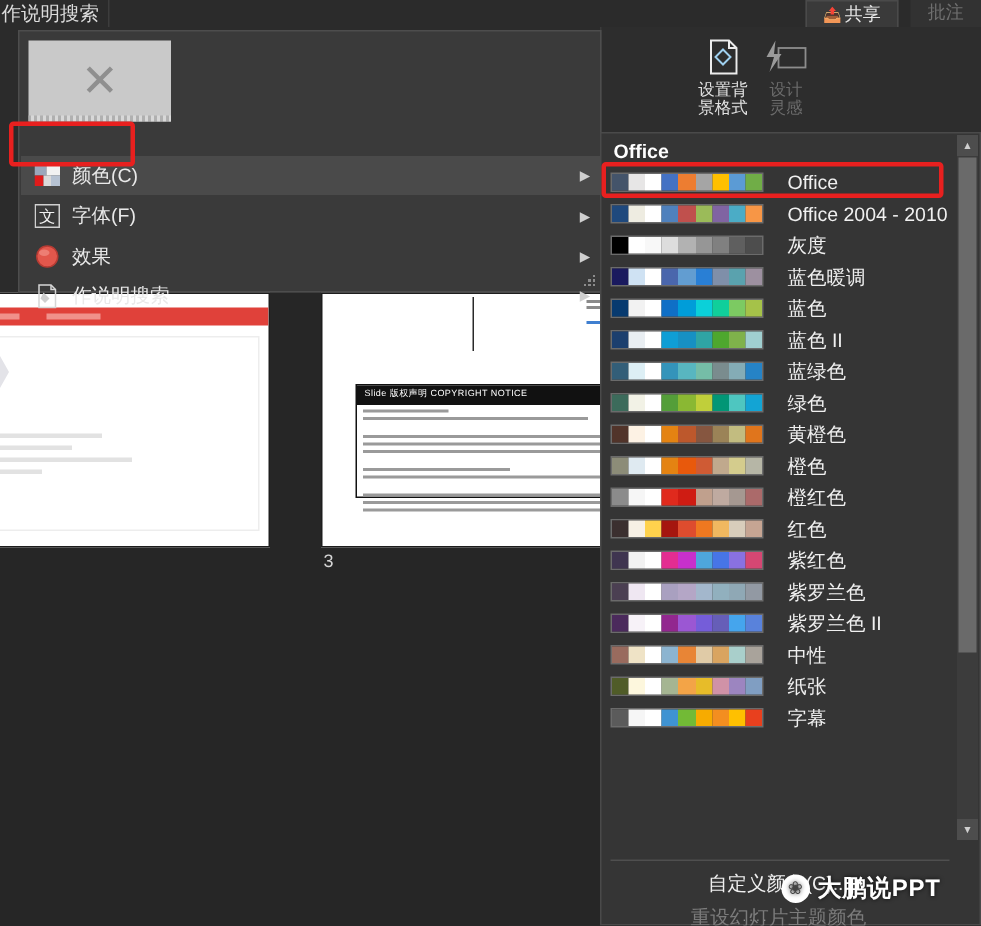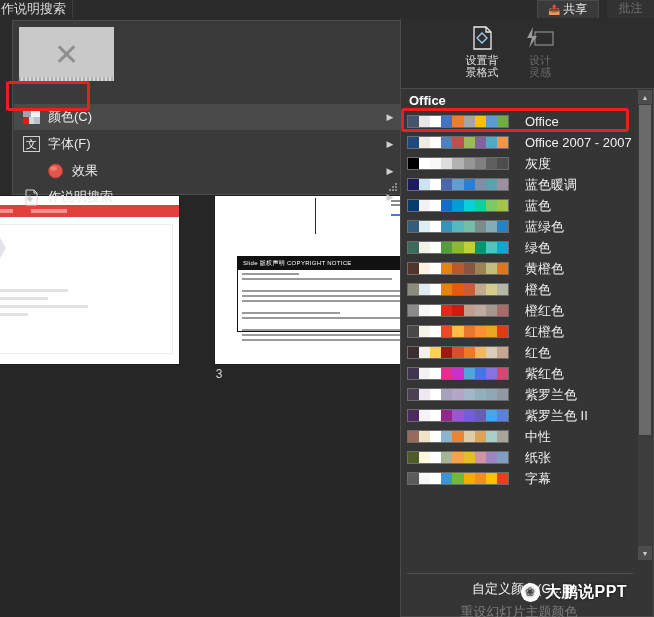--- a/index.html
+++ b/index.html
@@ -26,42 +26,42 @@
   
   #ribbon{ position:absolute; left:400px; top:18px; width:254px; height:70px;
            background:#2d2d2d; border-left:1px solid #3a3a3a;}
   .rib-btn{ position:absolute; top:4px; width:46px; text-align:center;
             font-size:11px; line-height:12px; color:#e2e2e2; }
   .rib-btn.dim{ color:#6b6b6b; }
   .rib-ico{ height:32px; display:flex; align-items:center; justify-content:center; }
   .rib-lbl{ white-space:pre-line; }
   #rib-slide-size{ left:8px; }
   #rib-bg-format{ left:58px; }
-  #rib-design-idea{ left:116px; }
+  #rib-design-idea{ left:100px; }
 
   
   #left-menu{ position:absolute; left:12px; top:20px; width:389px; height:175px;
               background:#3a3a3a; border:1px solid #4d4d4d; }
   #preview-swatch{ position:absolute; left:6px; top:6px; width:95px; height:54px;
                    background:#c9c9c9; }
   #preview-swatch .x{ position:absolute; inset:0; display:flex; align-items:center;
                       justify-content:center; font-size:30px; color:#8f8f8f; font-weight:300;}
   #preview-swatch .hatch{ position:absolute; left:0; right:0; bottom:0; height:4px;
       background:repeating-linear-gradient(90deg,#b0b0b0 0 2px,#d8d8d8 2px 4px); }
 
   .menu-item{ position:absolute; left:1px; width:387px; height:26px;
               display:flex; align-items:center; color:#e9e9e9; font-size:13px; }
   .menu-item.sel{ background:#4a4a4a; }
   .mi-icon{ width:34px; display:flex; align-items:center; justify-content:center; }
   .mi-label{ flex:1; }
   .mi-arrow{ width:22px; text-align:center; font-size:9px; color:#cfcfcf; }
 
   #mi-color{ top:83px; }
   #mi-font{ top:110px; }
-  #mi-effect{ top:137px;padding-left:24px; }
+  #mi-effect{ top:137px; }
   #mi-bgstyle{ top:163px; }
 
   
   .red-box{ position:absolute; border:3px solid #e8201f; border-radius:3px; pointer-events:none; }
   #red-color{ left:6px; top:81px; width:84px; height:30px; }
   #red-office{ left:401px; top:108px; width:228px; height:24px; }
 
   
   #grip{ position:absolute; right:2px; bottom:2px; width:10px; height:10px;
          background:
@@ -308,21 +308,21 @@
           <span style="background: rgb(31, 73, 125);"></span>
           <span style="background: rgb(238, 236, 225);"></span>
           <span style="background: rgb(255, 255, 255);"></span>
           <span style="background: rgb(79, 129, 189);"></span>
           <span style="background: rgb(192, 80, 77);"></span>
           <span style="background: rgb(155, 187, 89);"></span>
           <span style="background: rgb(128, 100, 162);"></span>
           <span style="background: rgb(75, 172, 198);"></span>
           <span style="background: rgb(247, 150, 70);"></span>
         </div>
-        <div class="nm">Office 2007 - 2007</div>
+        <div class="nm">Office 2004 - 2010</div>
       </div>
       <div class="theme-row">
         <div class="sw">
           <span style="background: rgb(0, 0, 0);"></span>
           <span style="background: rgb(255, 255, 255);"></span>
           <span style="background: rgb(248, 248, 248);"></span>
           <span style="background: rgb(221, 221, 221);"></span>
           <span style="background: rgb(178, 178, 178);"></span>
           <span style="background: rgb(150, 150, 150);"></span>
           <span style="background: rgb(128, 128, 128);"></span>
@@ -354,20 +354,34 @@
           <span style="background: rgb(0, 157, 217);"></span>
           <span style="background: rgb(11, 208, 217);"></span>
           <span style="background: rgb(16, 207, 155);"></span>
           <span style="background: rgb(124, 202, 98);"></span>
           <span style="background: rgb(165, 194, 73);"></span>
         </div>
         <div class="nm">蓝色</div>
       </div>
       <div class="theme-row">
         <div class="sw">
+          <span style="background: rgb(28, 63, 110);"></span>
+          <span style="background: rgb(233, 238, 242);"></span>
+          <span style="background: rgb(255, 255, 255);"></span>
+          <span style="background: rgb(15, 158, 213);"></span>
+          <span style="background: rgb(23, 144, 195);"></span>
+          <span style="background: rgb(47, 164, 164);"></span>
+          <span style="background: rgb(78, 167, 46);"></span>
+          <span style="background: rgb(127, 178, 75);"></span>
+          <span style="background: rgb(160, 207, 208);"></span>
+        </div>
+        <div class="nm">蓝色 II</div>
+      </div>
+      <div class="theme-row">
+        <div class="sw">
           <span style="background: rgb(51, 94, 120);"></span>
           <span style="background: rgb(221, 239, 245);"></span>
           <span style="background: rgb(255, 255, 255);"></span>
           <span style="background: rgb(52, 148, 186);"></span>
           <span style="background: rgb(88, 182, 192);"></span>
           <span style="background: rgb(117, 189, 167);"></span>
           <span style="background: rgb(122, 140, 142);"></span>
           <span style="background: rgb(132, 172, 182);"></span>
           <span style="background: rgb(38, 131, 198);"></span>
         </div>
@@ -421,34 +435,20 @@
           <span style="background: rgb(246, 246, 246);"></span>
           <span style="background: rgb(255, 255, 255);"></span>
           <span style="background: rgb(224, 42, 29);"></span>
           <span style="background: rgb(207, 28, 19);"></span>
           <span style="background: rgb(192, 160, 141);"></span>
           <span style="background: rgb(191, 170, 160);"></span>
           <span style="background: rgb(165, 152, 145);"></span>
           <span style="background: rgb(171, 106, 106);"></span>
         </div>
         <div class="nm">橙红色</div>
-      </div>
-      <div class="theme-row">
-        <div class="sw">
-          <span style="background: rgb(72, 72, 72);"></span>
-          <span style="background: rgb(246, 244, 233);"></span>
-          <span style="background: rgb(255, 255, 255);"></span>
-          <span style="background: rgb(232, 76, 34);"></span>
-          <span style="background: rgb(255, 189, 71);"></span>
-          <span style="background: rgb(232, 118, 45);"></span>
-          <span style="background: rgb(255, 143, 52);"></span>
-          <span style="background: rgb(233, 168, 32);"></span>
-          <span style="background: rgb(224, 60, 18);"></span>
-        </div>
-        <div class="nm">红橙色</div>
       </div>
       <div class="theme-row">
         <div class="sw">
           <span style="background: rgb(59, 47, 47);"></span>
           <span style="background: rgb(247, 240, 229);"></span>
           <span style="background: rgb(255, 210, 77);"></span>
           <span style="background: rgb(165, 22, 15);"></span>
           <span style="background: rgb(222, 76, 46);"></span>
           <span style="background: rgb(239, 120, 32);"></span>
           <span style="background: rgb(240, 184, 96);"></span>

